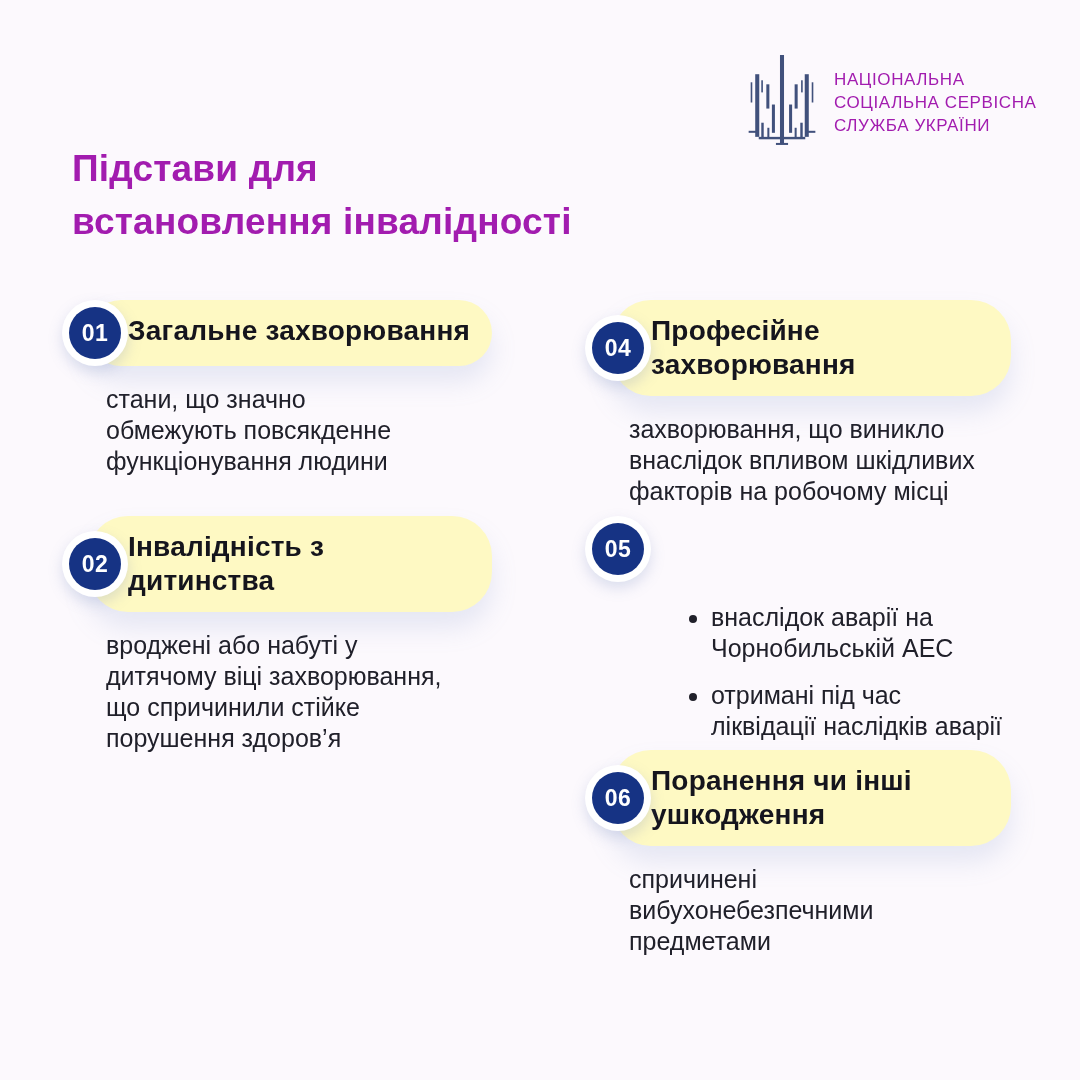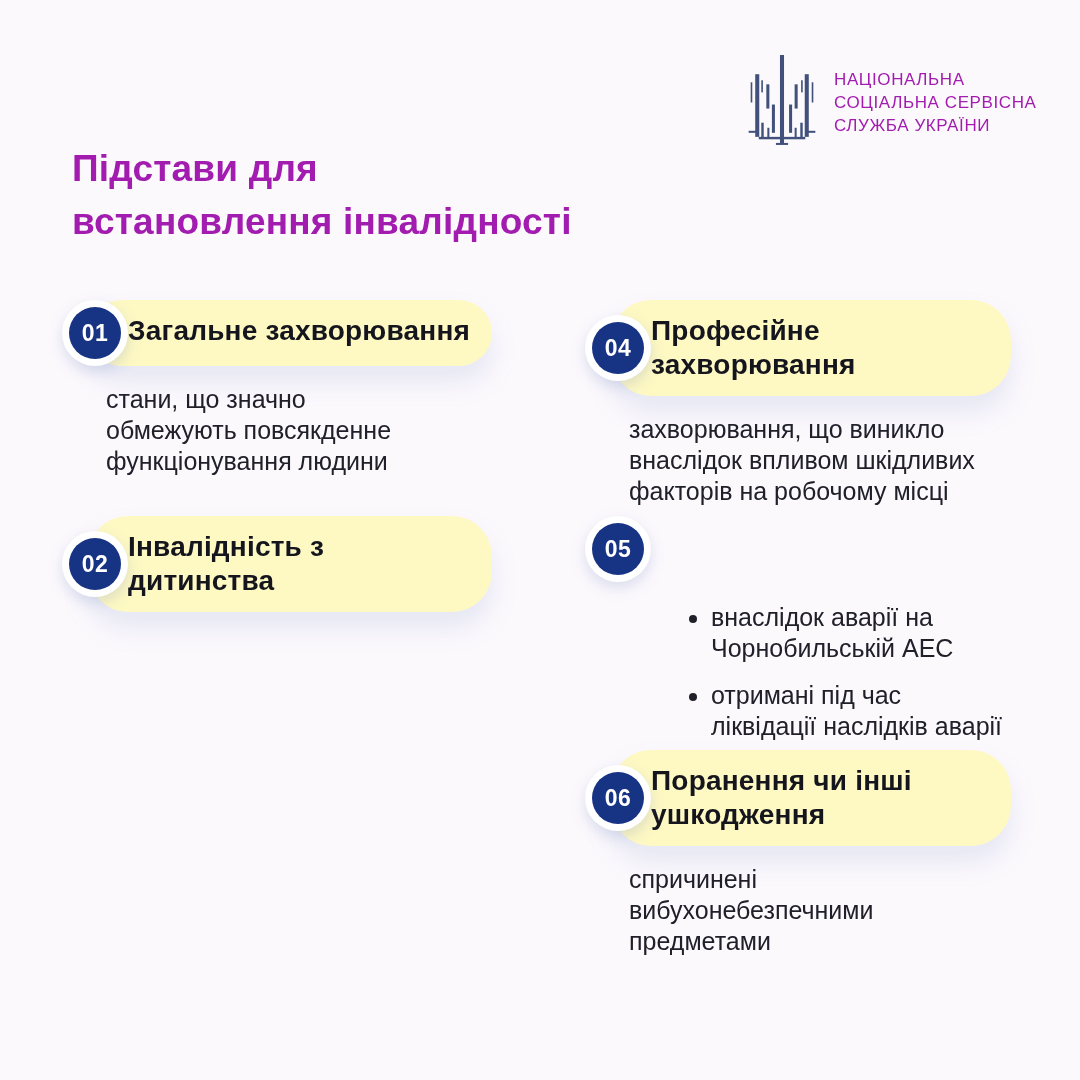--- a/index.html
+++ b/index.html
@@ -159,20 +159,24 @@
     <div class="pill-row">
       <div class="badge">
         <div class="badge-inner">
             <span>02</span>
           </div>
       </div>
       <div class="pill">
         <h2>Інвалідність з дитинства</h2>
       </div>
     </div>
+    <p class="body-text">вроджені або набуті у
+дитячому віці захворювання,
+що спричинили стійке
+порушення здоров’я</p>
   </div>
 
 
   <div class="item col-right row-1 item-4">
     <div class="pill-row">
       <div class="badge">
         <div class="badge-inner">
             <span>04</span>
           </div>
       </div>

